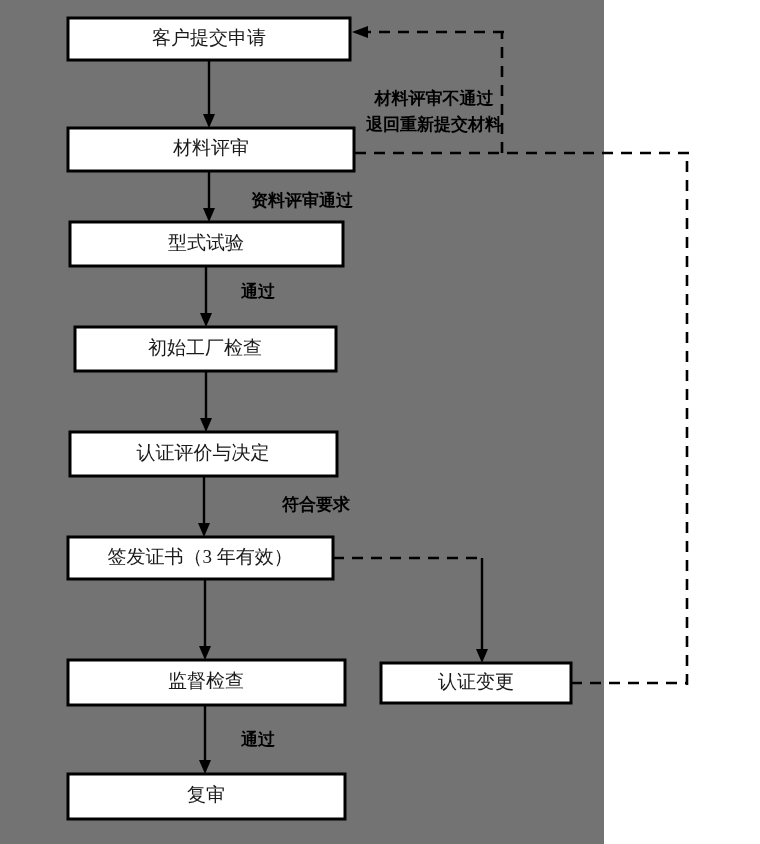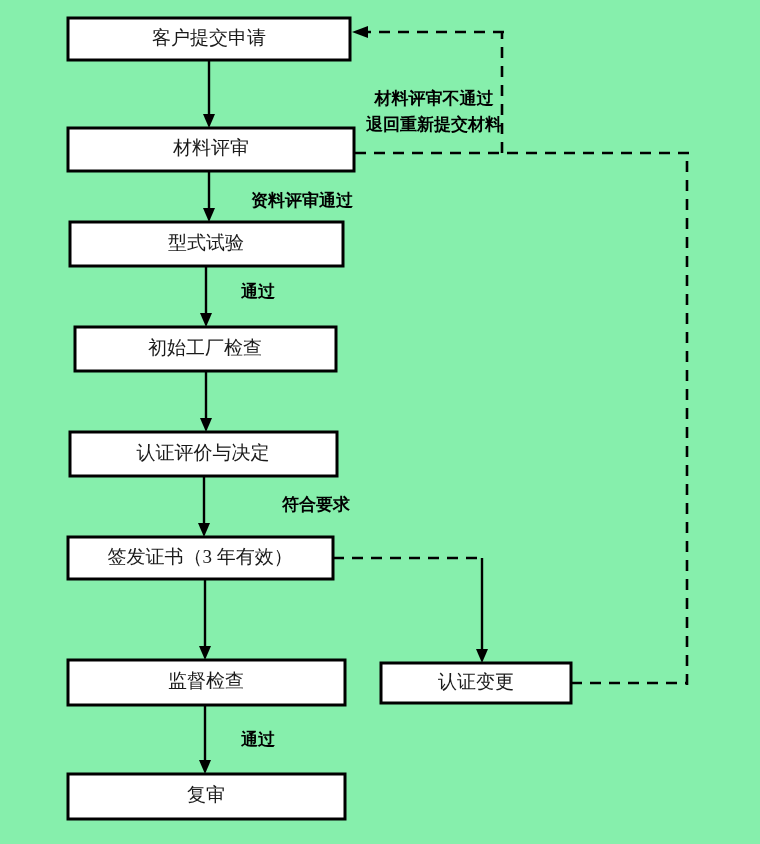--- a/index.html
+++ b/index.html
@@ -8,23 +8,23 @@
     background: #ffffff;
   }
   body {
     width: 760px;
     height: 844px;
     font-family: "Liberation Serif", "DejaVu Serif", serif;
     overflow: hidden;
   }
   #flowchart-root {
     position: relative;
-    width: 760px;
+    width: 604px;
     height: 844px;
-    background: #86efac;
+    background: #737373;
   }
   svg.flow-canvas {
     position: absolute;
     top: 0;
     left: 0;
     width: 760px;
     height: 844px;
   }
   .node-rect {
     fill: #ffffff;

